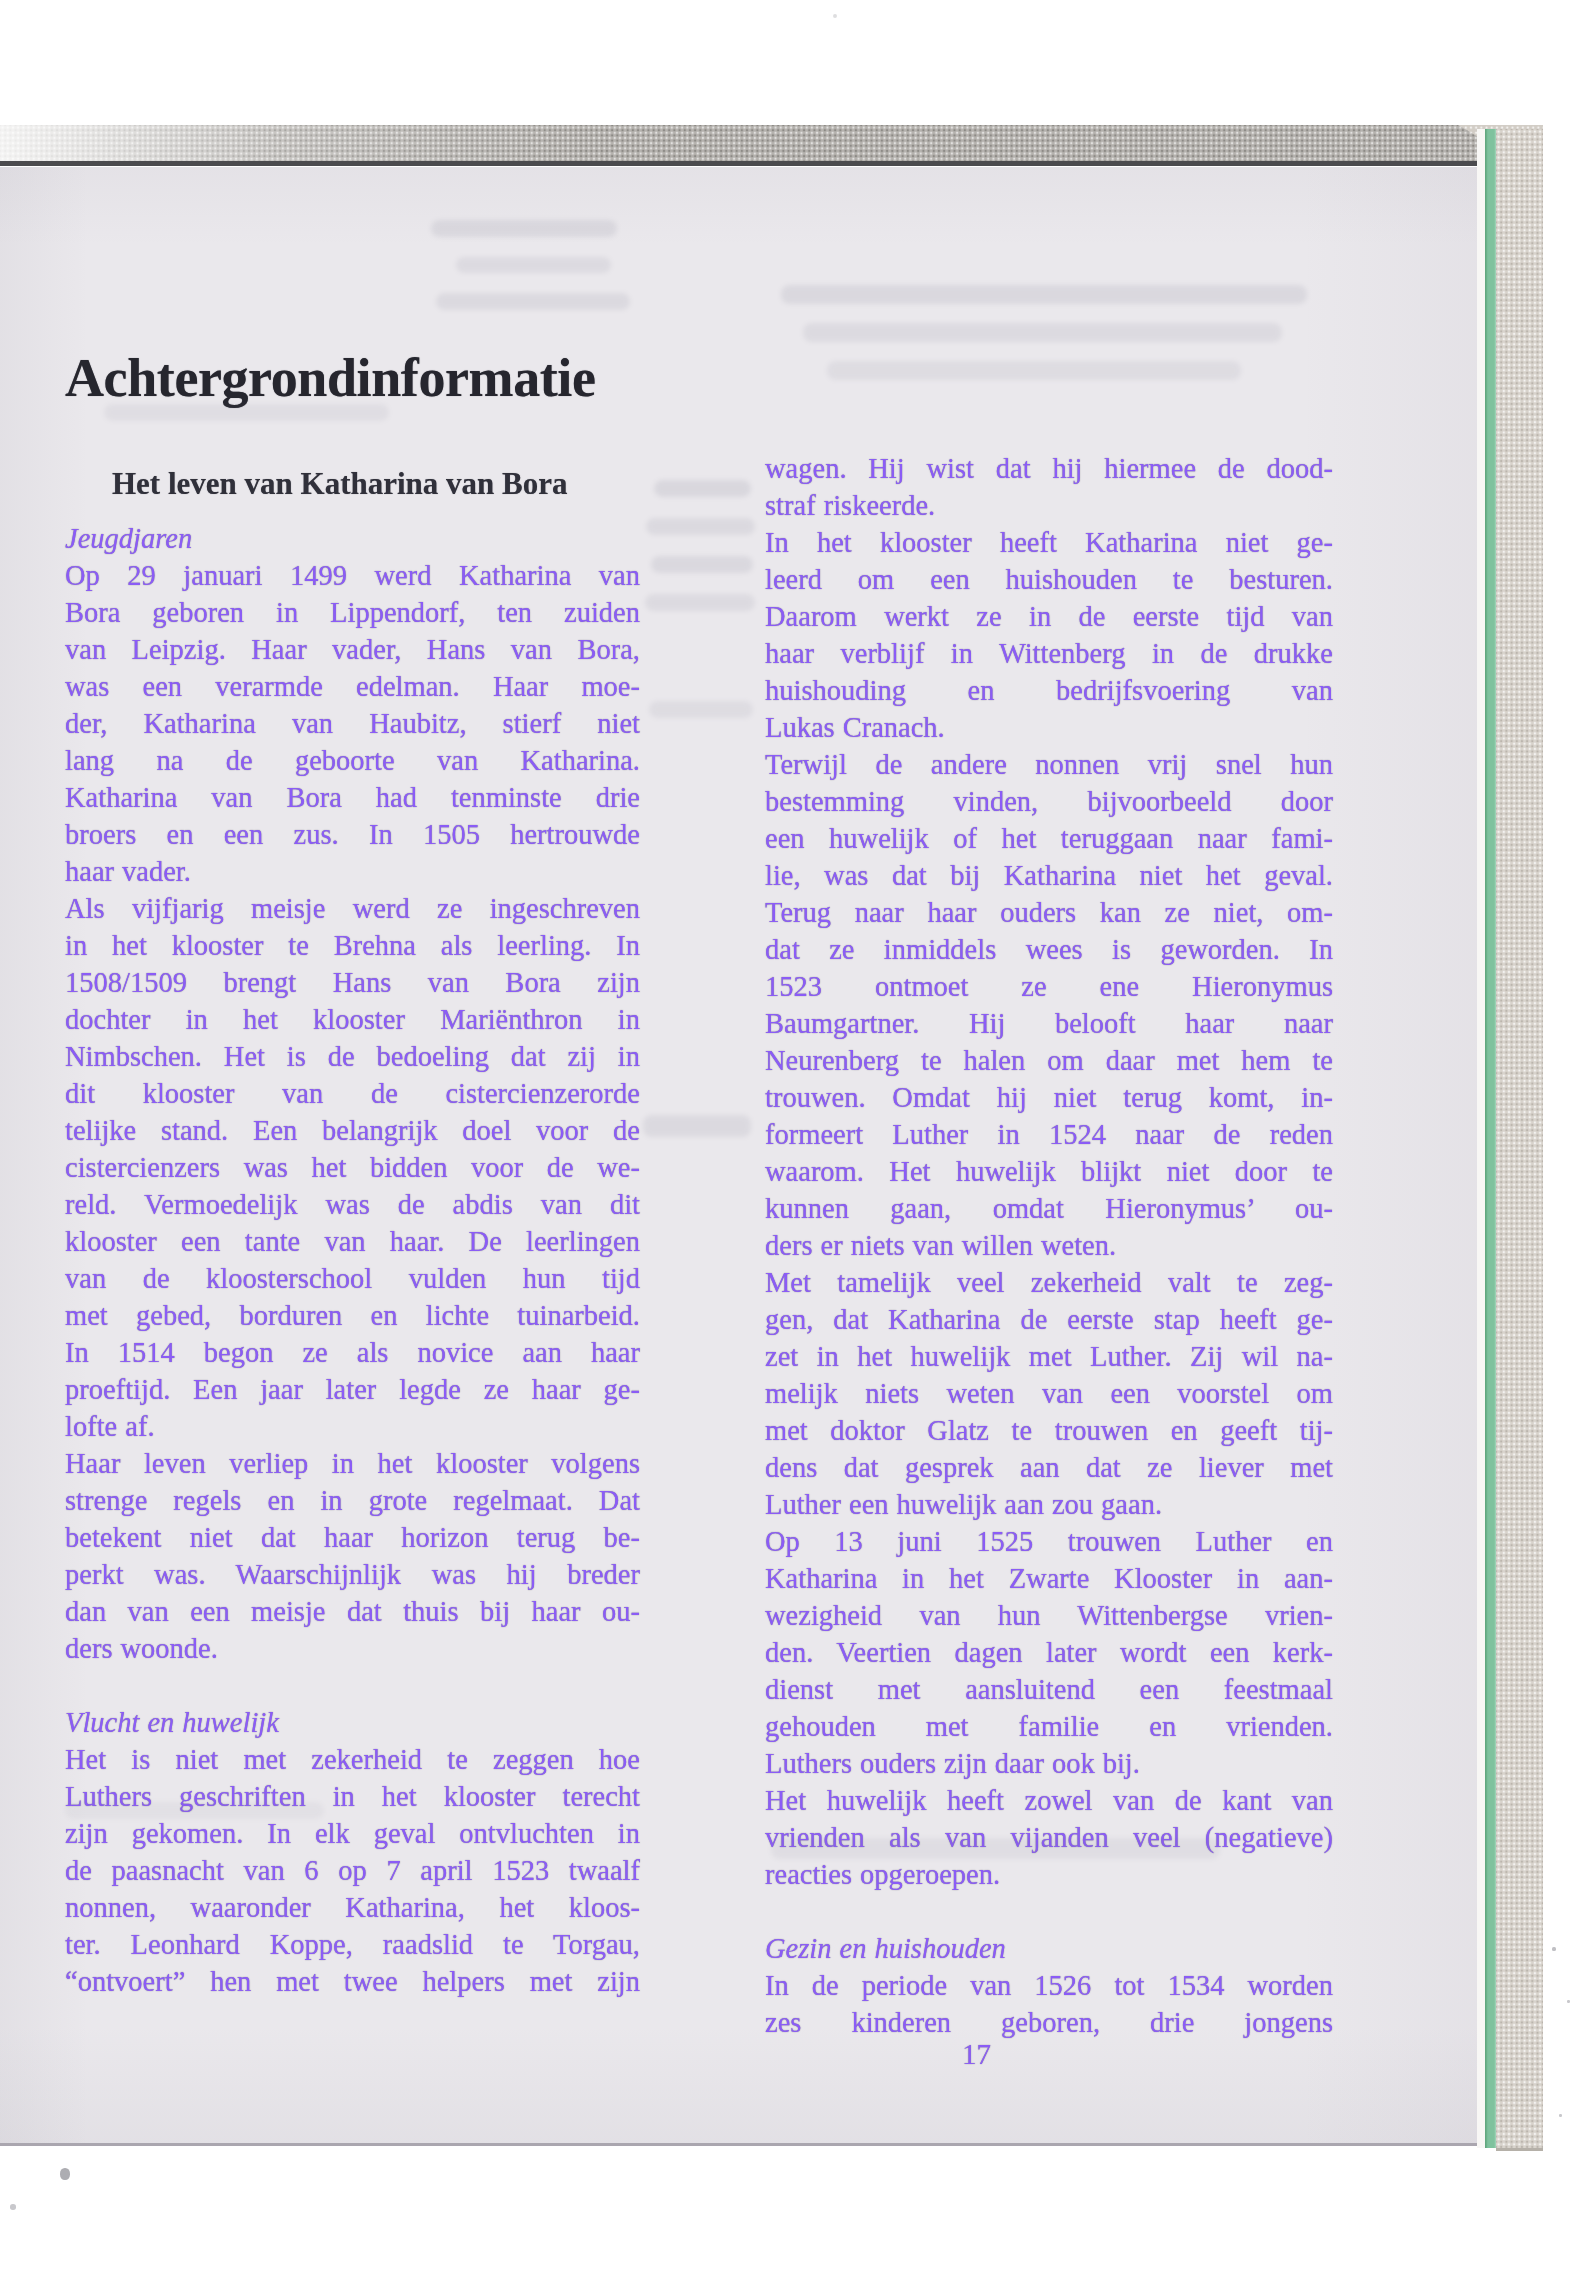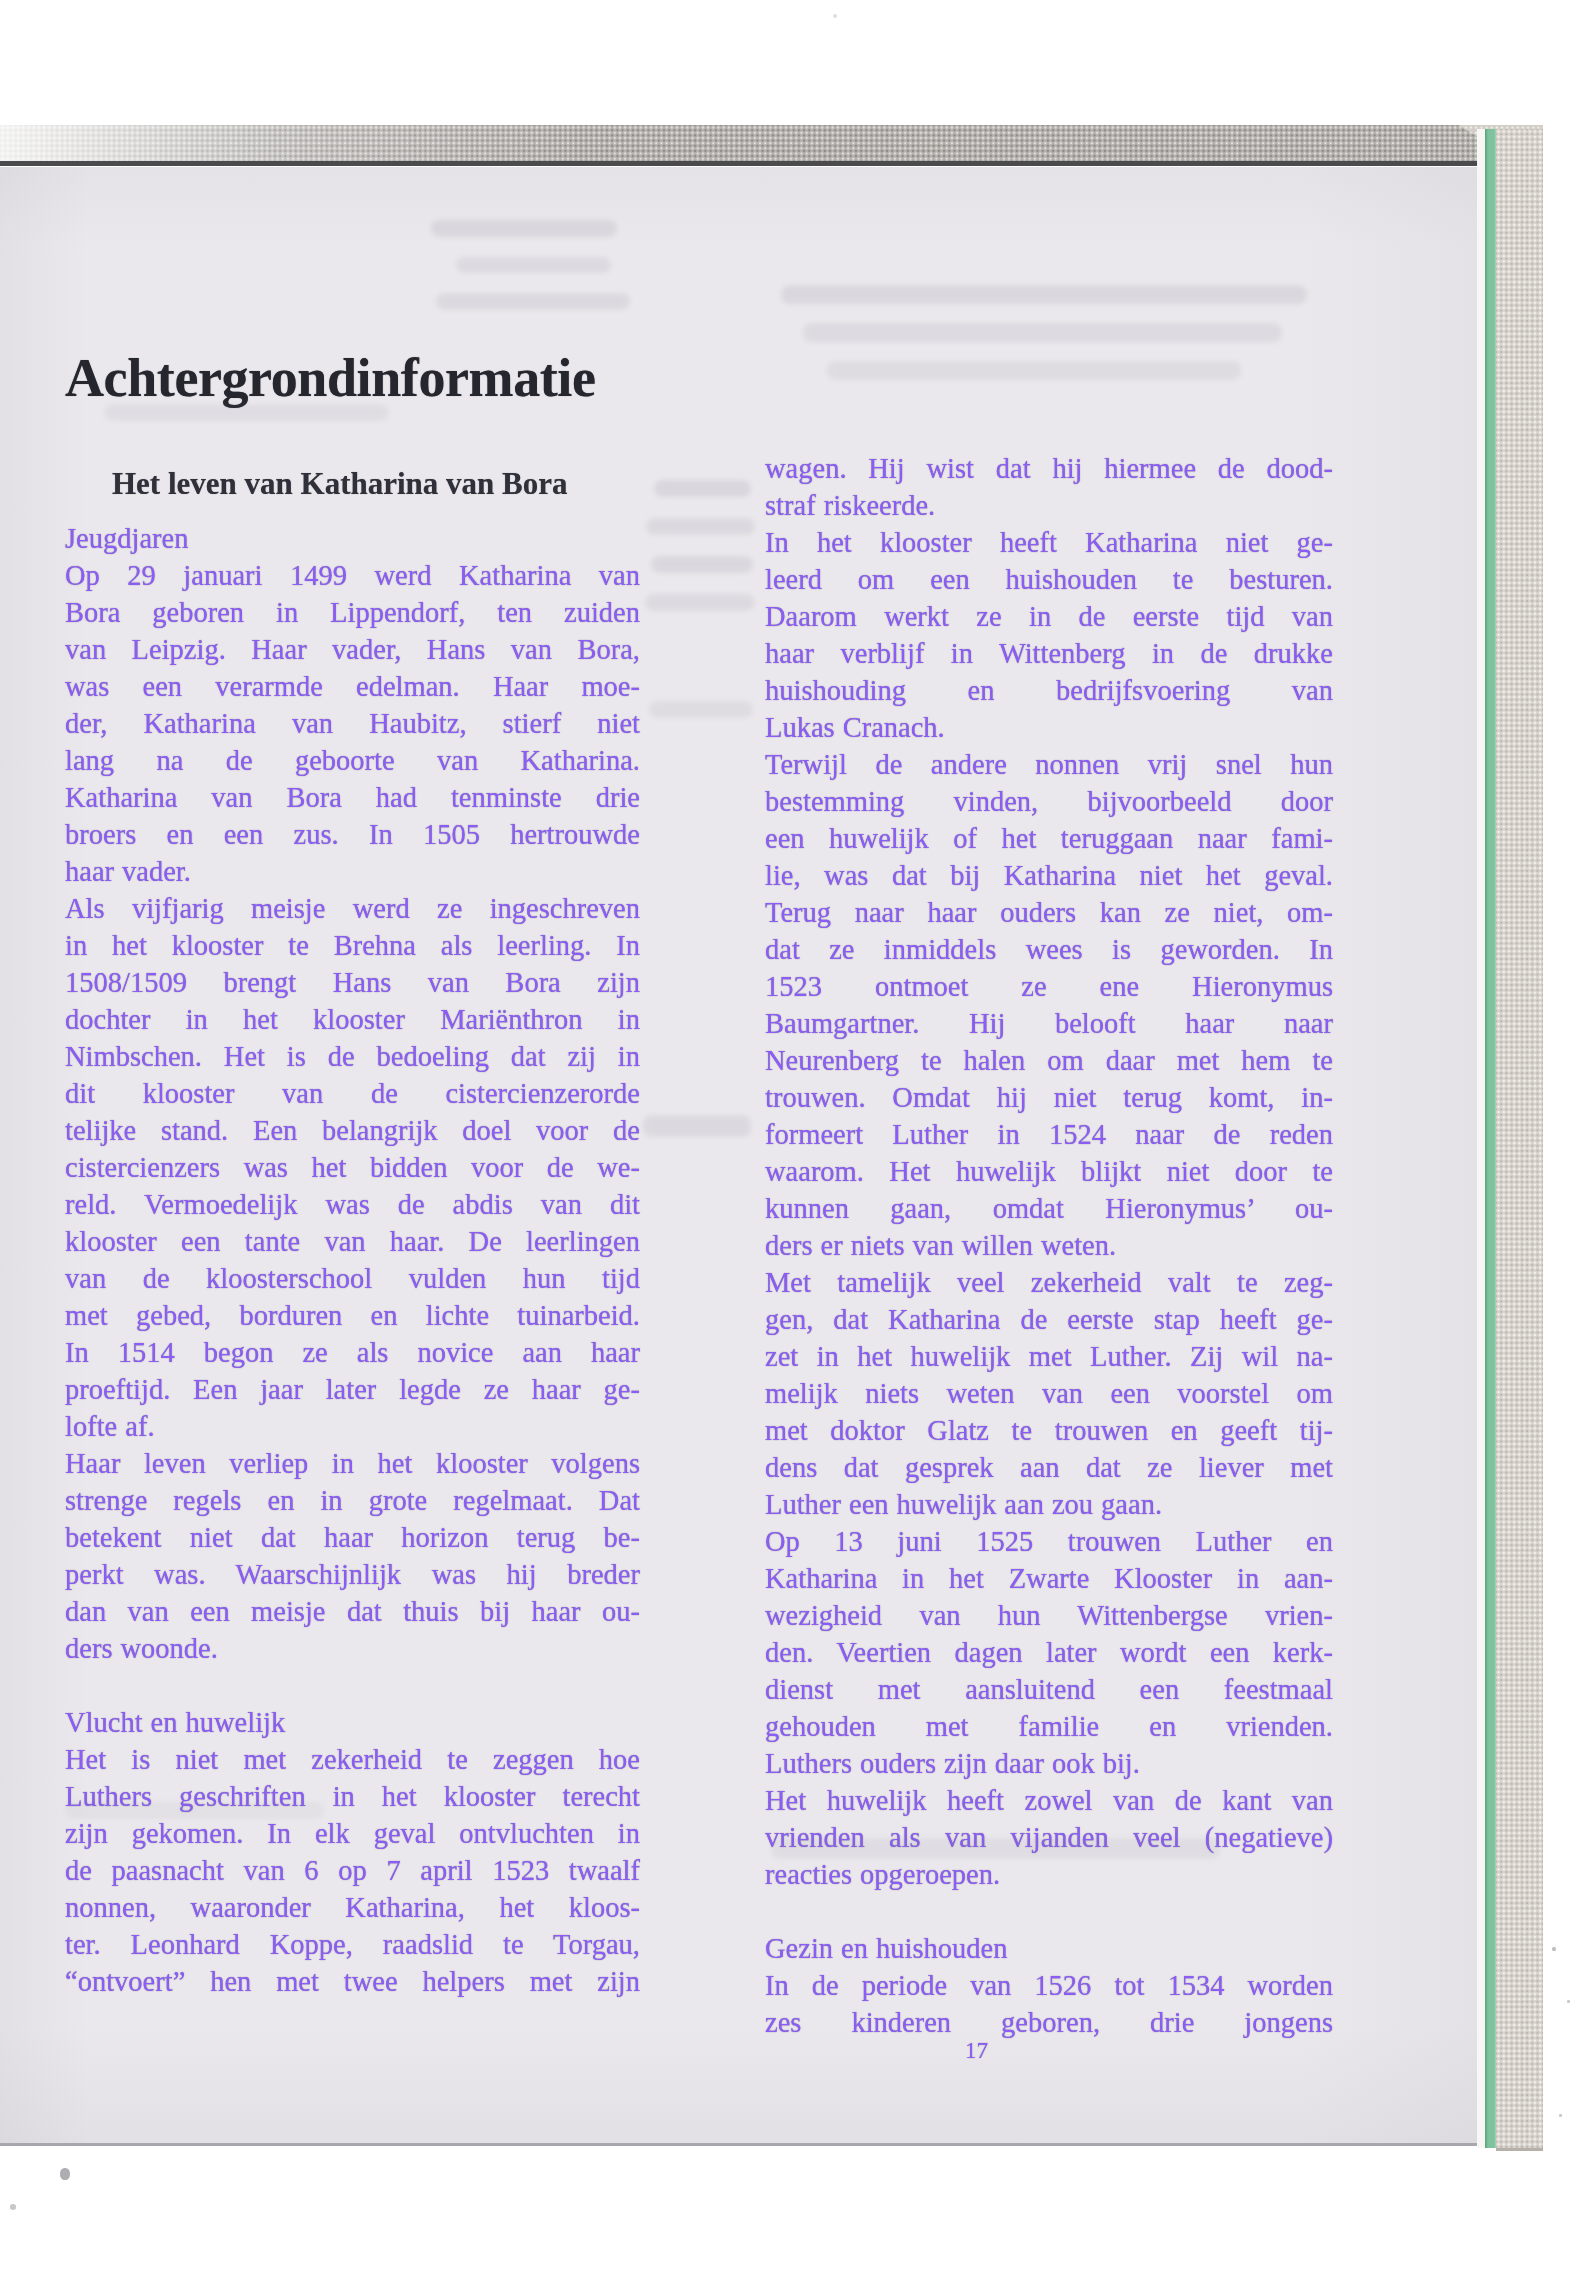--- a/index.html
+++ b/index.html
@@ -86,25 +86,25 @@
   }
   .col{position:absolute;}
   .col-left{left:65px;top:520px;width:575px;}
   .col-right{left:765px;top:450px;width:568px;}
   .line{
     font-size:28.5px;line-height:37px;
     text-align:justify;text-align-last:justify;
     word-spacing:0.9px;
   }
   .line.end{text-align-last:left;}
-  .heading{font-weight:normal;}
+  .heading{font-style:italic;font-weight:normal;}
   .spacer{height:37px;}
   .page-number{
     position:absolute;left:890px;top:2038px;width:173px;
-    font-size:23px;text-align:center;
+    font-size:29px;text-align:center;
   }
 
   
   .smudge{
     position:absolute;border-radius:8.6px;
     background:#6b6b80;filter:blur(2.6px);
     pointer-events:none;
   }
   .speck{position:absolute;background:#4a4a55;border-radius:45%;}
 </style>

